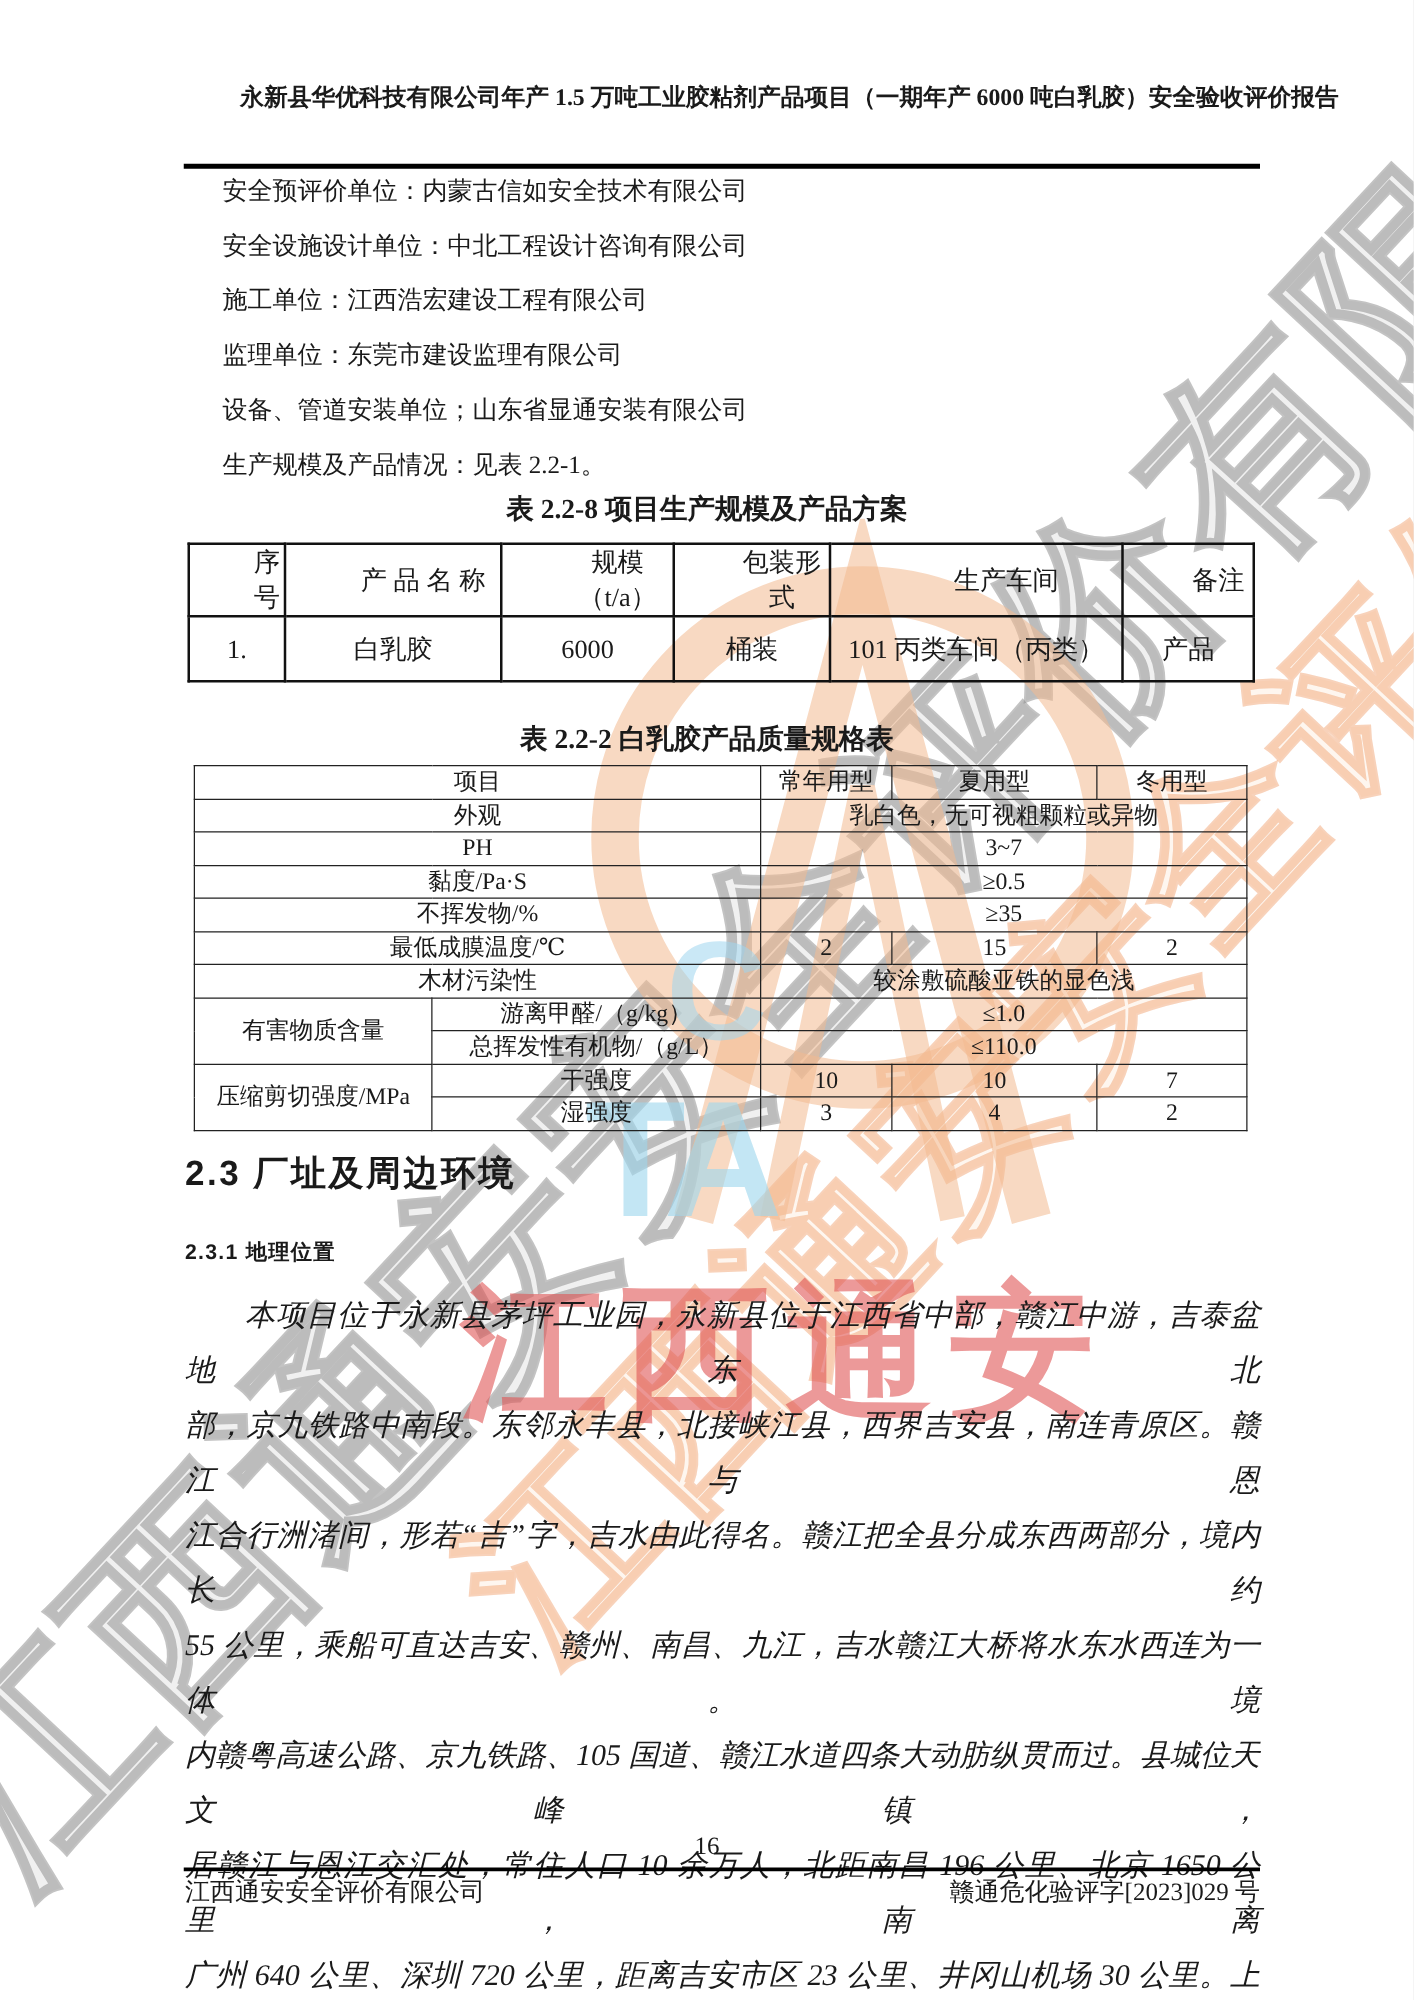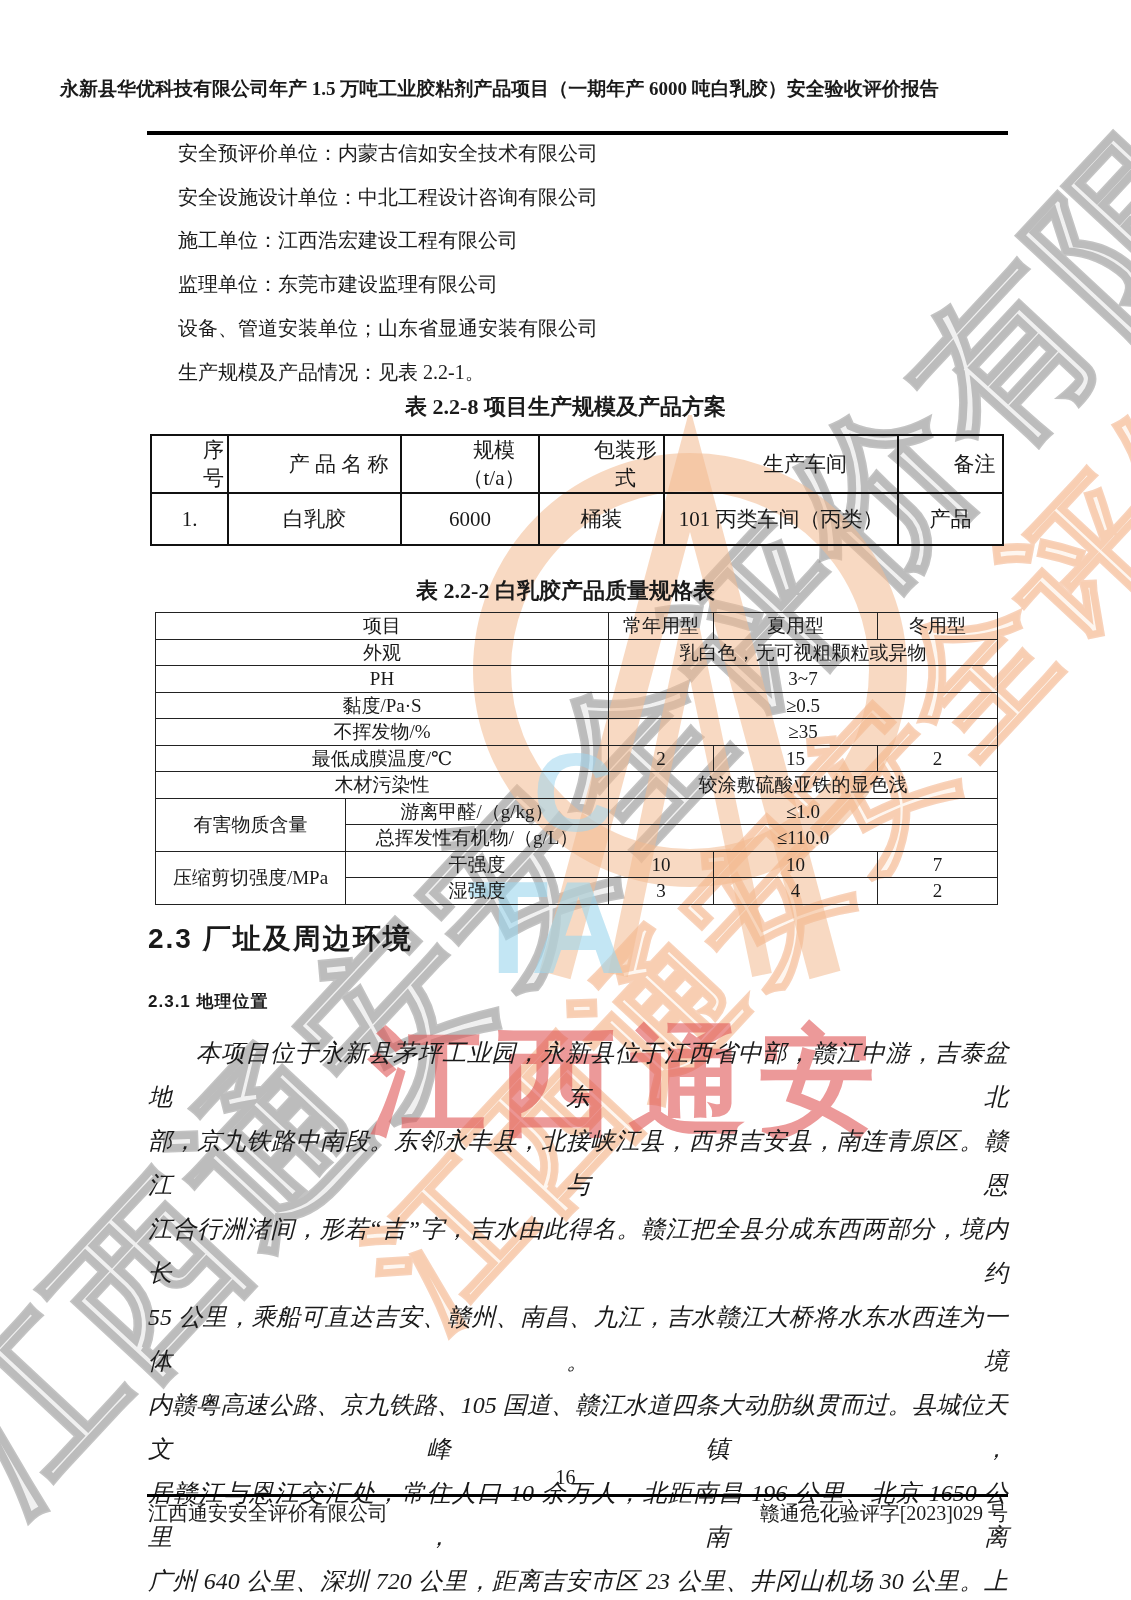--- a/index.html
+++ b/index.html
@@ -48,22 +48,22 @@
   .wm-red{
     position:absolute;left:368px;top:1003px;
     font-size:118px;font-weight:700;letter-spacing:12px;
     color:rgba(224,85,85,0.60);
     font-family:"Liberation Sans",sans-serif;
   }
   
   .content{position:absolute;inset:0;z-index:1;}
   .abs{position:absolute;}
   .header-title{
-    top:76px;left:60px;width:1011px;
-    text-align:left;font-size:19px;font-weight:bold;
+    top:65px;left:60px;width:1011px;
+    text-align:right;font-size:19px;font-weight:bold;
   }
   .header-rule{top:131px;left:147px;width:861px;height:4px;background:#000;}
   .intro{top:132px;left:178px;width:830px;font-size:20px;line-height:43.7px;}
   .t1-title,.t2-title{
     left:60px;width:1011px;text-align:center;
     font-size:22px;font-weight:bold;
   }
   .t1-title{top:392px;}
   .t2-title{top:576px;}
   table{border-collapse:collapse;table-layout:fixed;}

